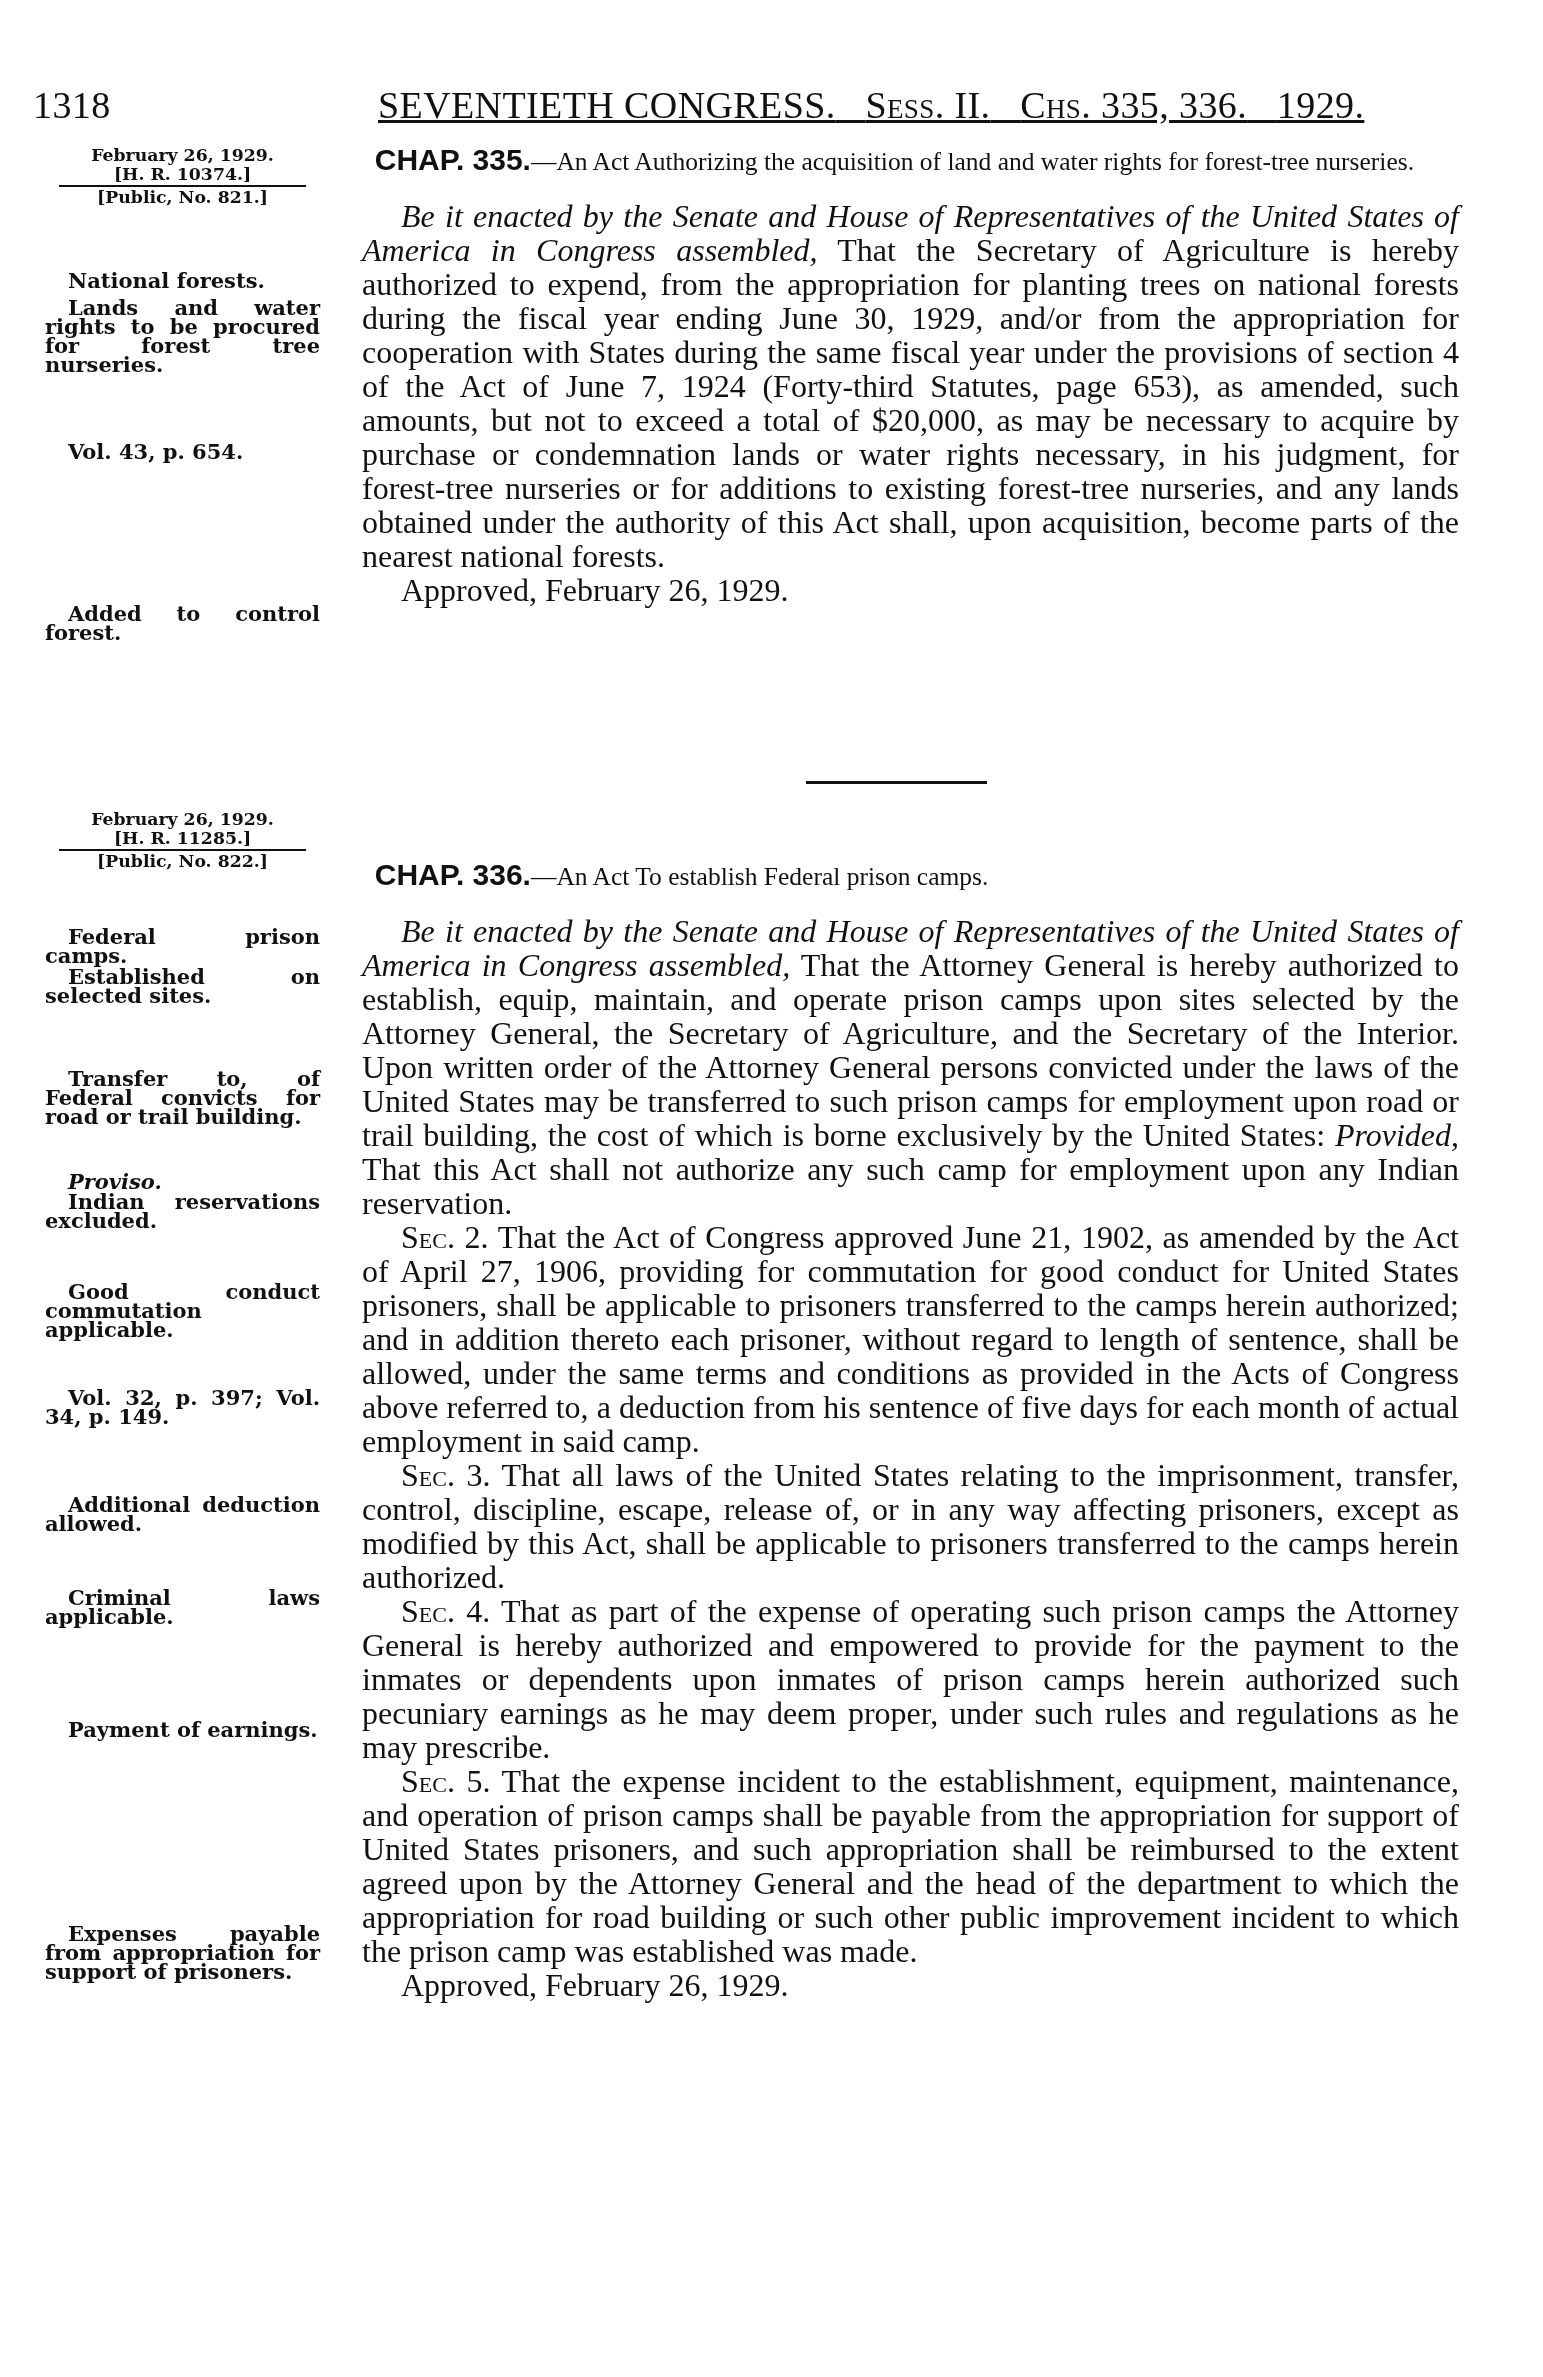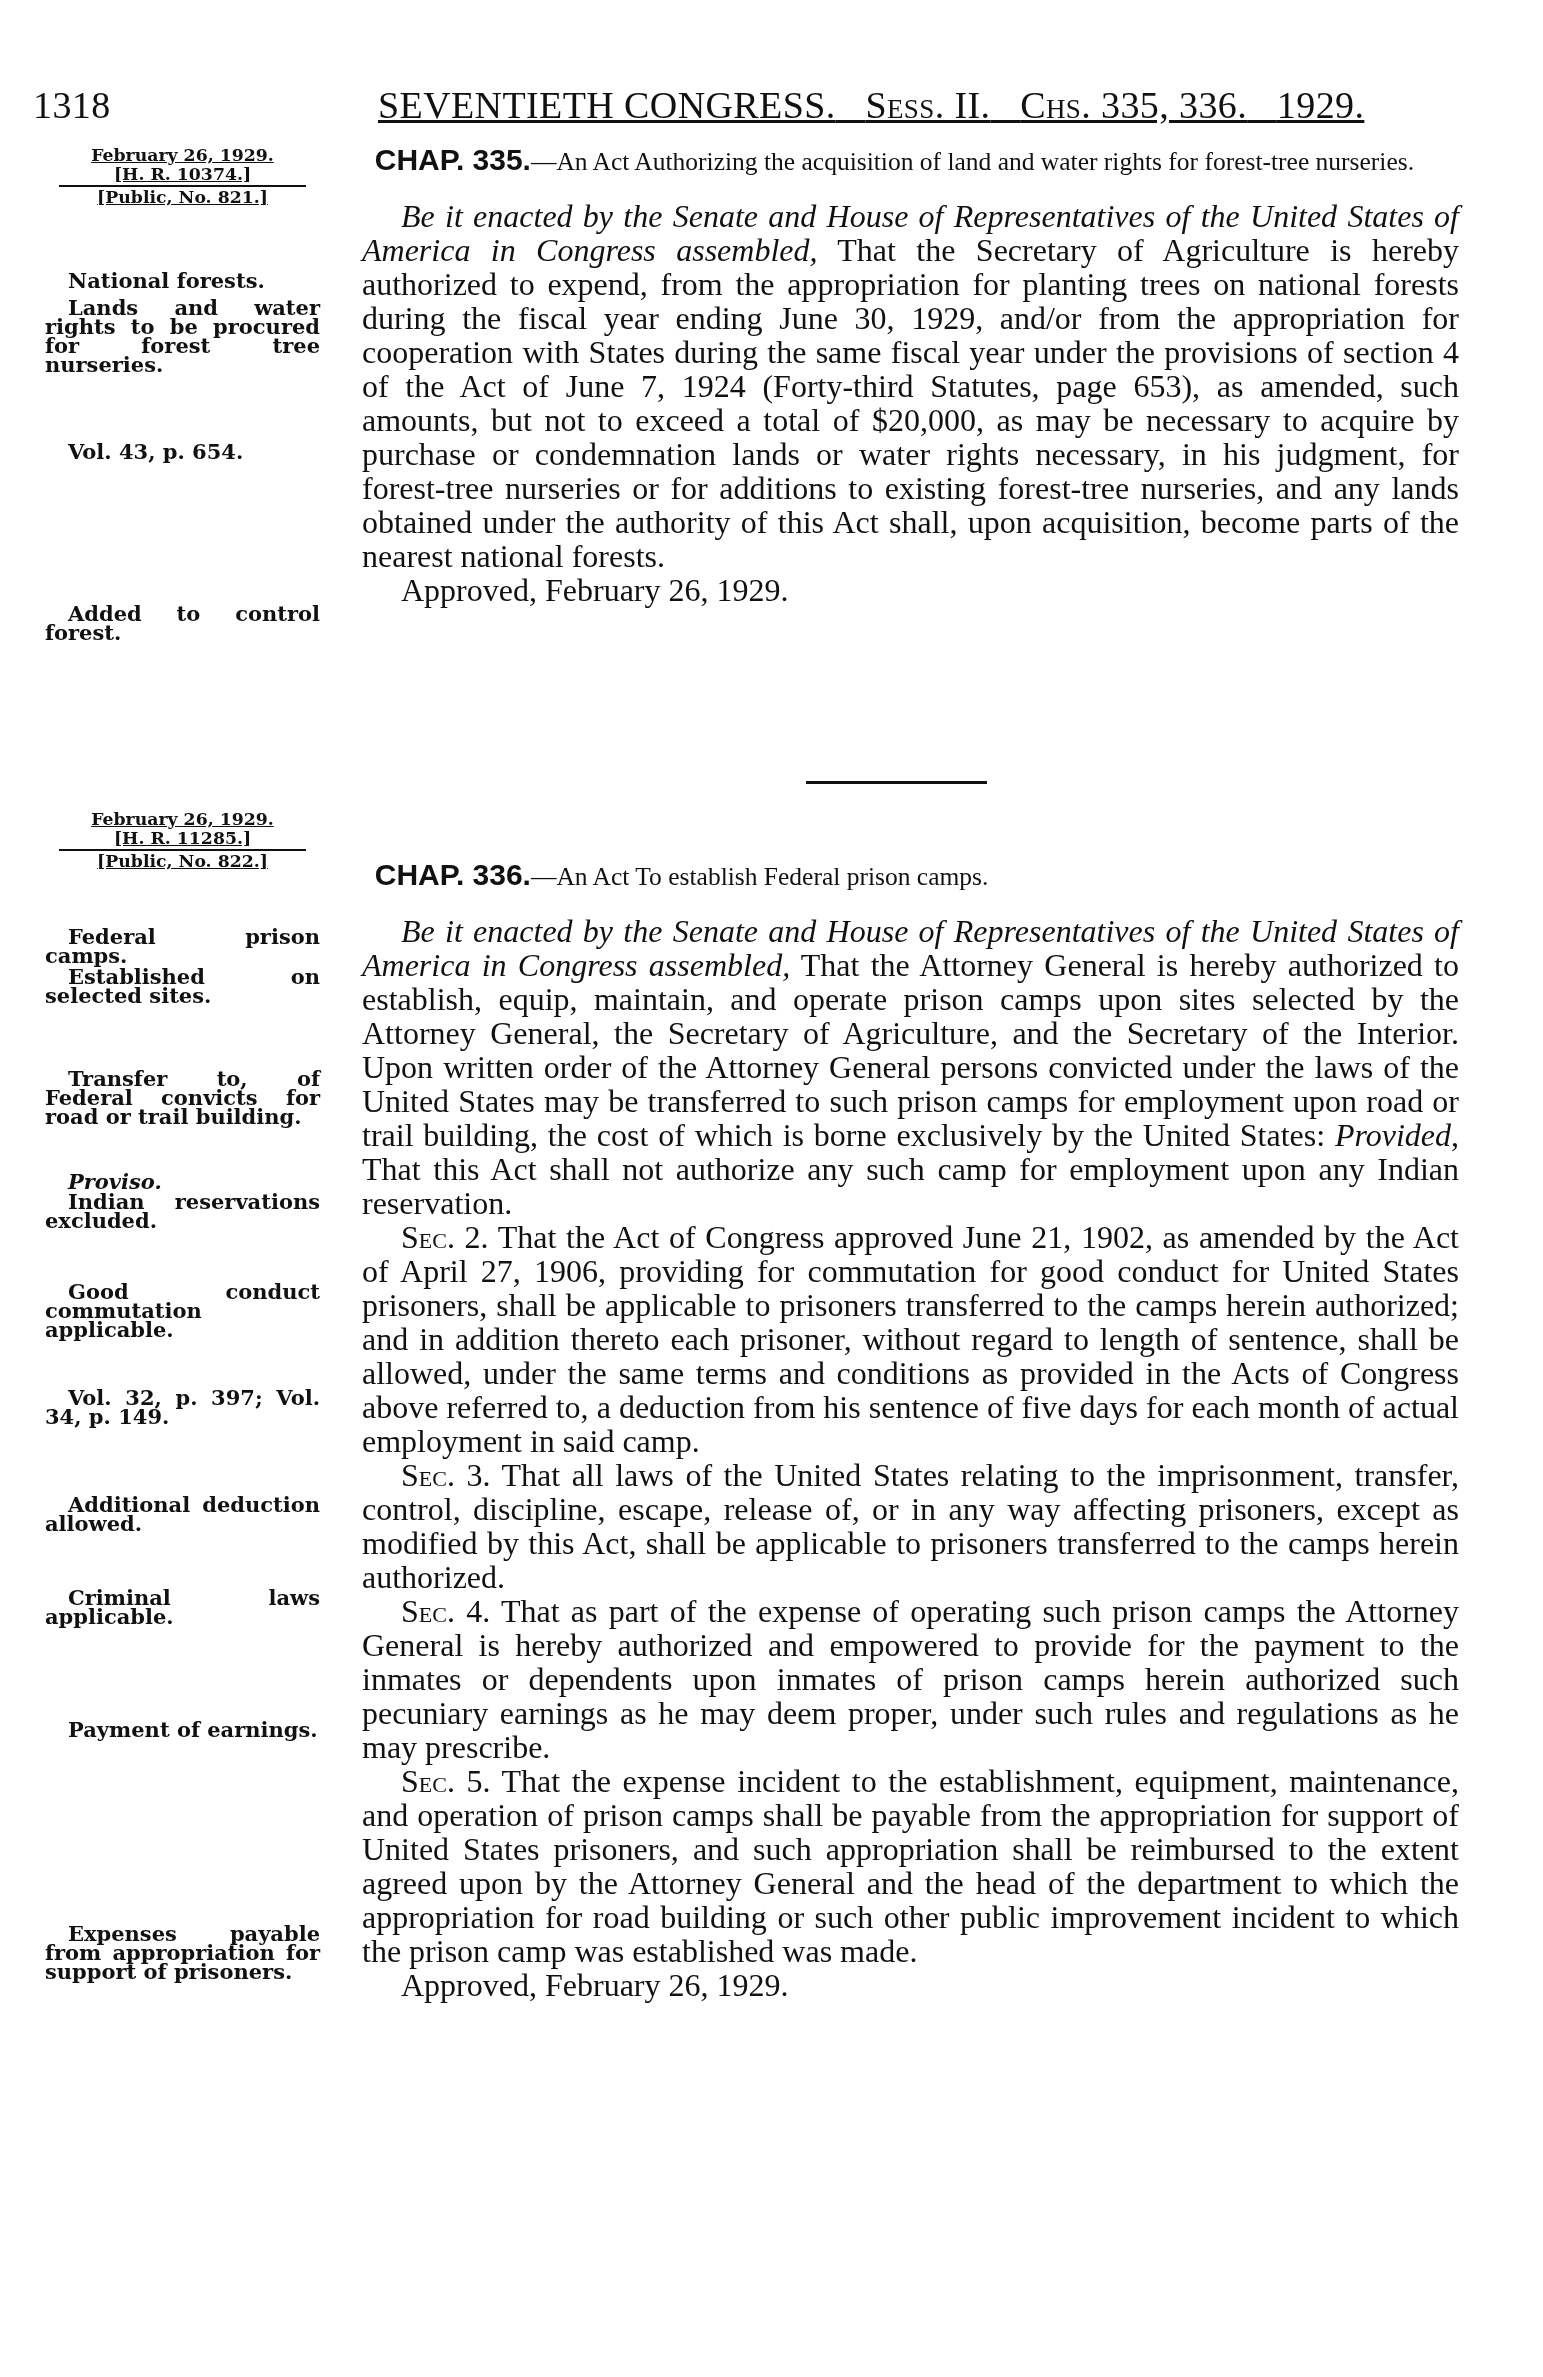--- a/index.html
+++ b/index.html
@@ -11,21 +11,21 @@
     position: absolute; top: 43px; left: 33px; width: 1422px; height: 49px;
     font-family: "Liberation Serif", serif; font-size: 38px; letter-spacing: 0.4px; margin-top: 40px;
   }
   .page-number { position: absolute; left: 0; top: 0; }
   .running-head { position: absolute; left: 345px; top: 0; white-space: nowrap; text-decoration: underline; }
   .sc { font-variant: small-caps; }
 
   .margin { position: absolute; left: 45px; width: 275px; font-family: "DejaVu Serif", serif;
     font-size: 21px; line-height: 19px; font-weight: bold; text-align: justify; color: #111; }
   .margin .note { text-indent: 23px; text-align-last: left; }
-  .bill-block { text-align: center; font-weight: bold; font-size: 17.3px; line-height: 19px; text-decoration: underline; }
+  .bill-block { text-align: center; font-weight: bold; font-size: 17.3px; line-height: 19px; }
   .bill-block .rule { border-top: 2.5px solid #111; margin: 0.8px 0 1.6px 0; }
 
   .body-col { position: absolute; left: 362px; width: 1097px; font-family: "Liberation Serif", serif;
     font-size: 32px; line-height: 34px; text-align: justify; }
   .body-col p { margin: 0; text-indent: 39px; }
   .chap-title { font-size: 25.5px; line-height: 28px; text-indent: 0 !important; font-family: "Liberation Serif", serif; }
   .chap-title b { font-family: Liberation Sans, sans-serif; font-size: 30px; }
   .approved { text-indent: 0 !important; padding-left: 0; }
   .divider { position: absolute; left: 806px; width: 181px; border-top: 3.3px solid #111; }
   i { font-style: italic; }

